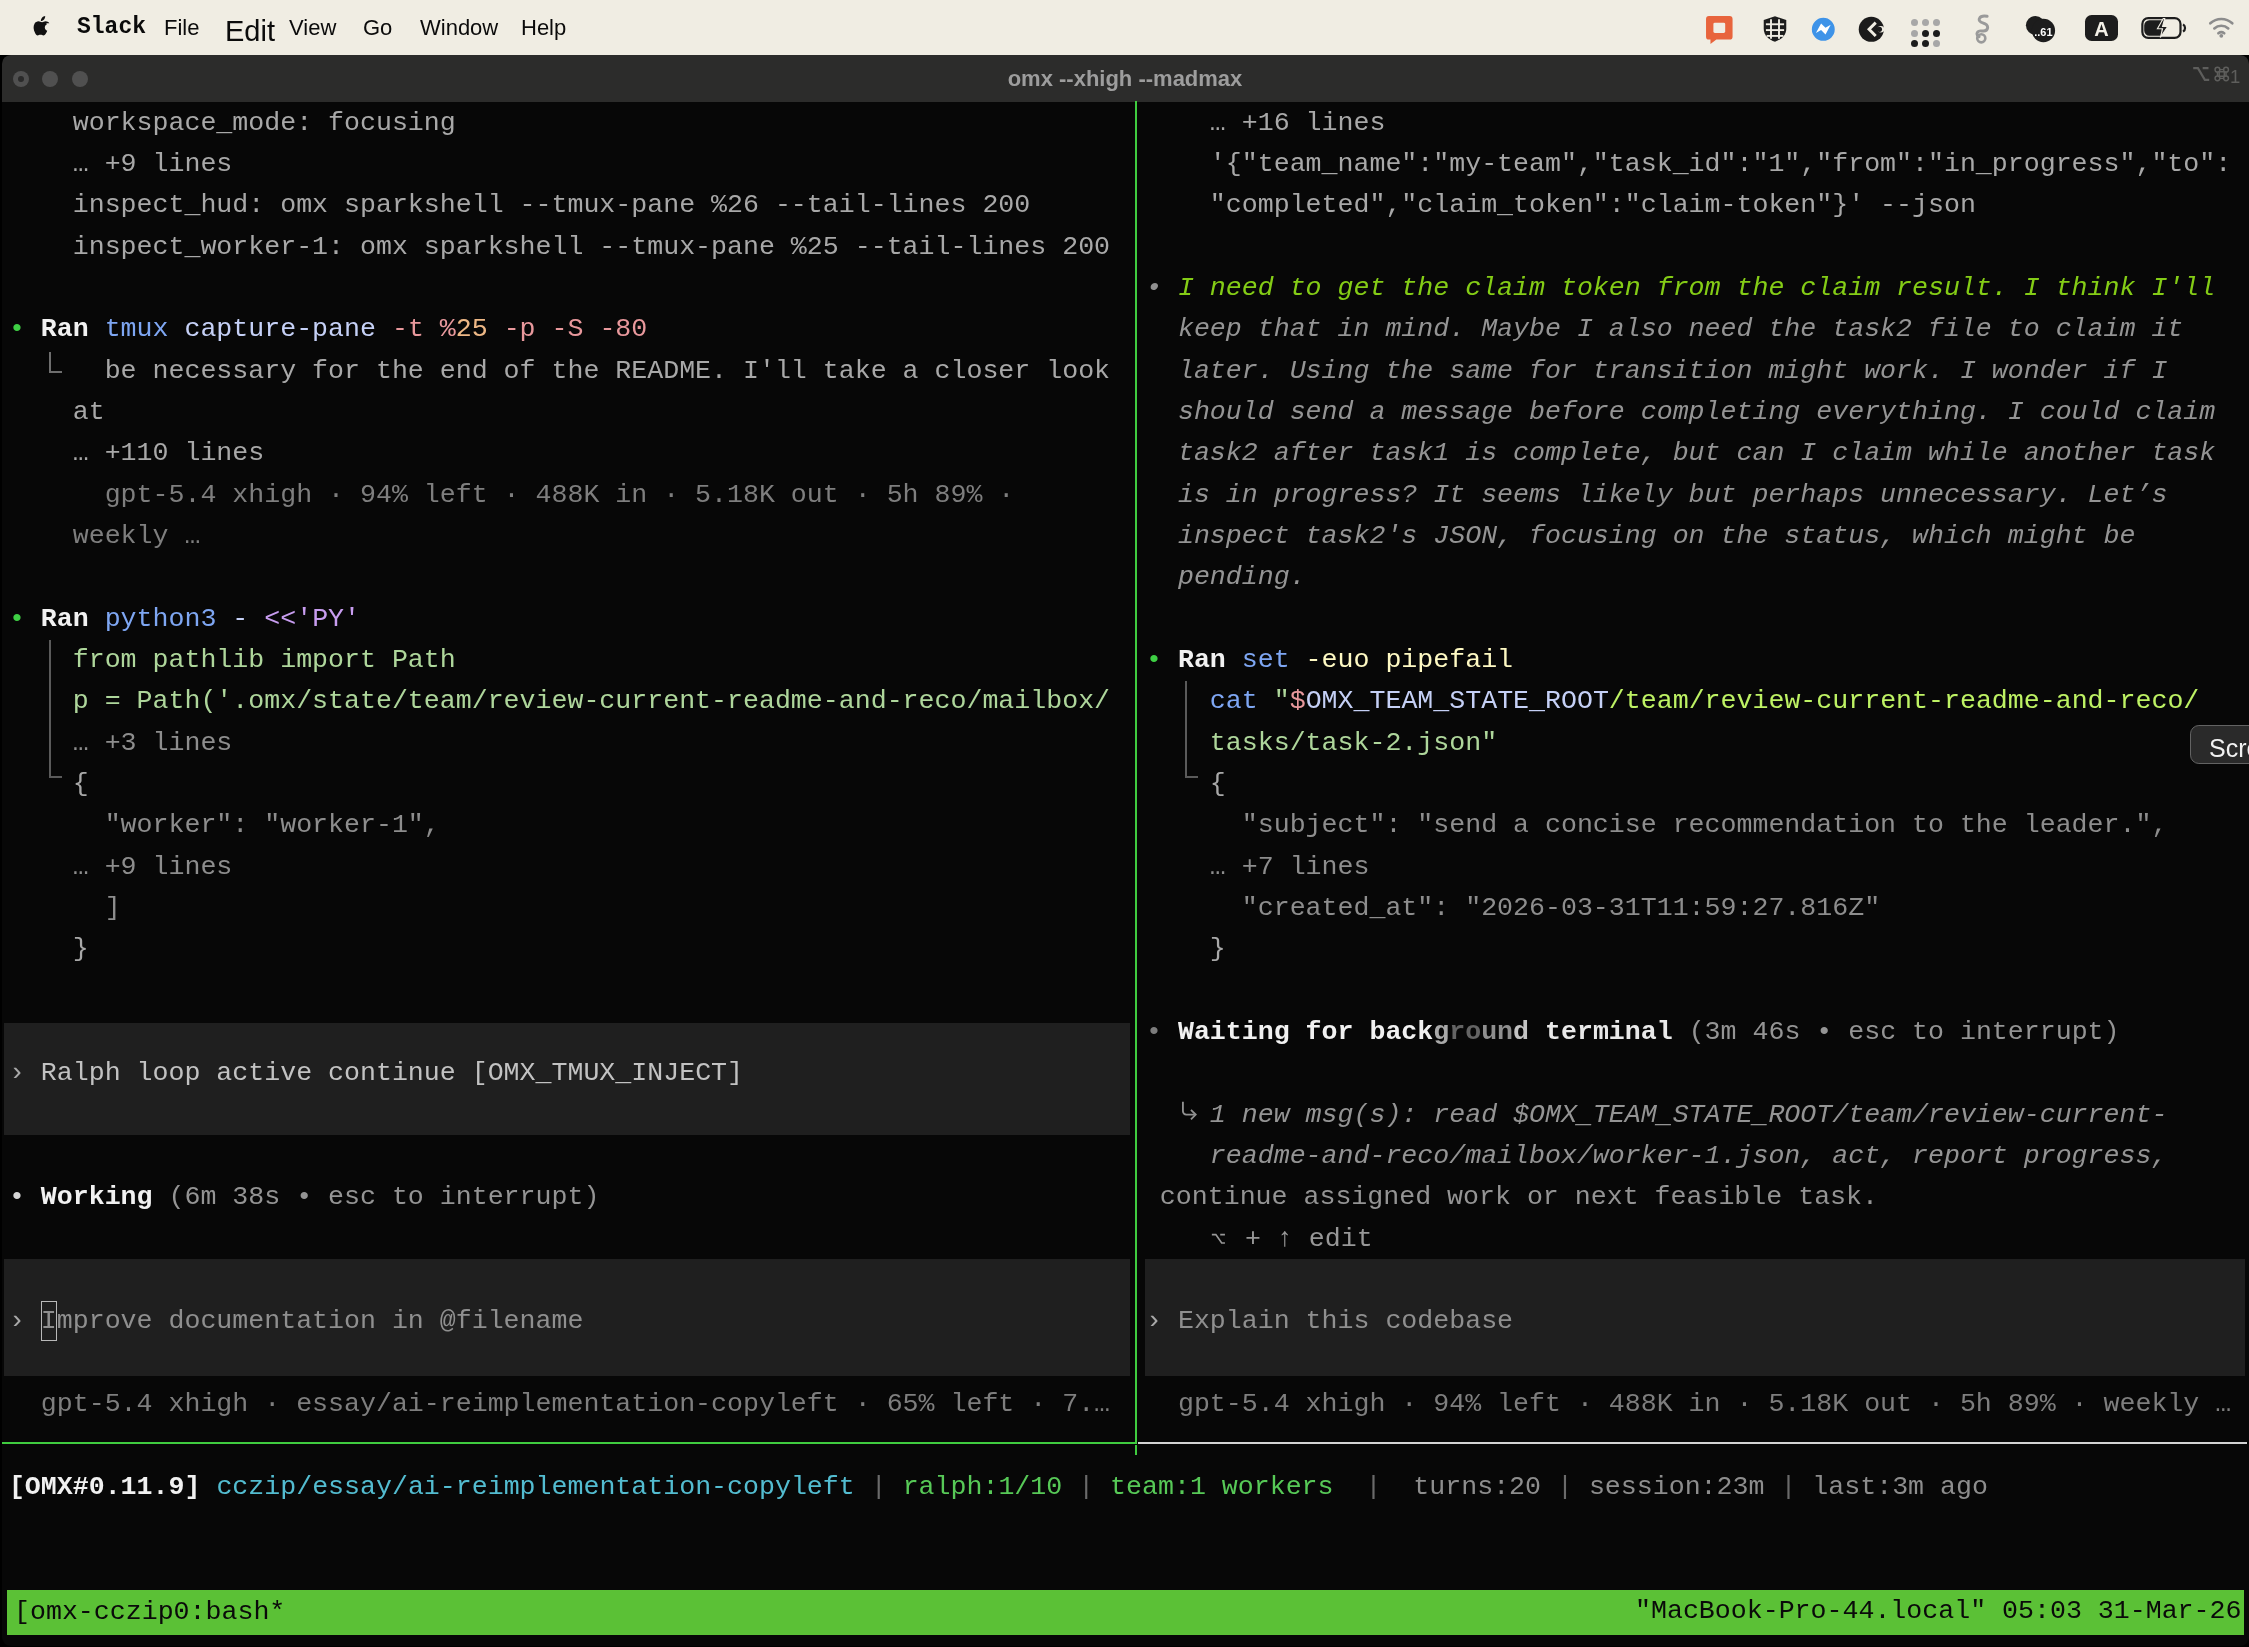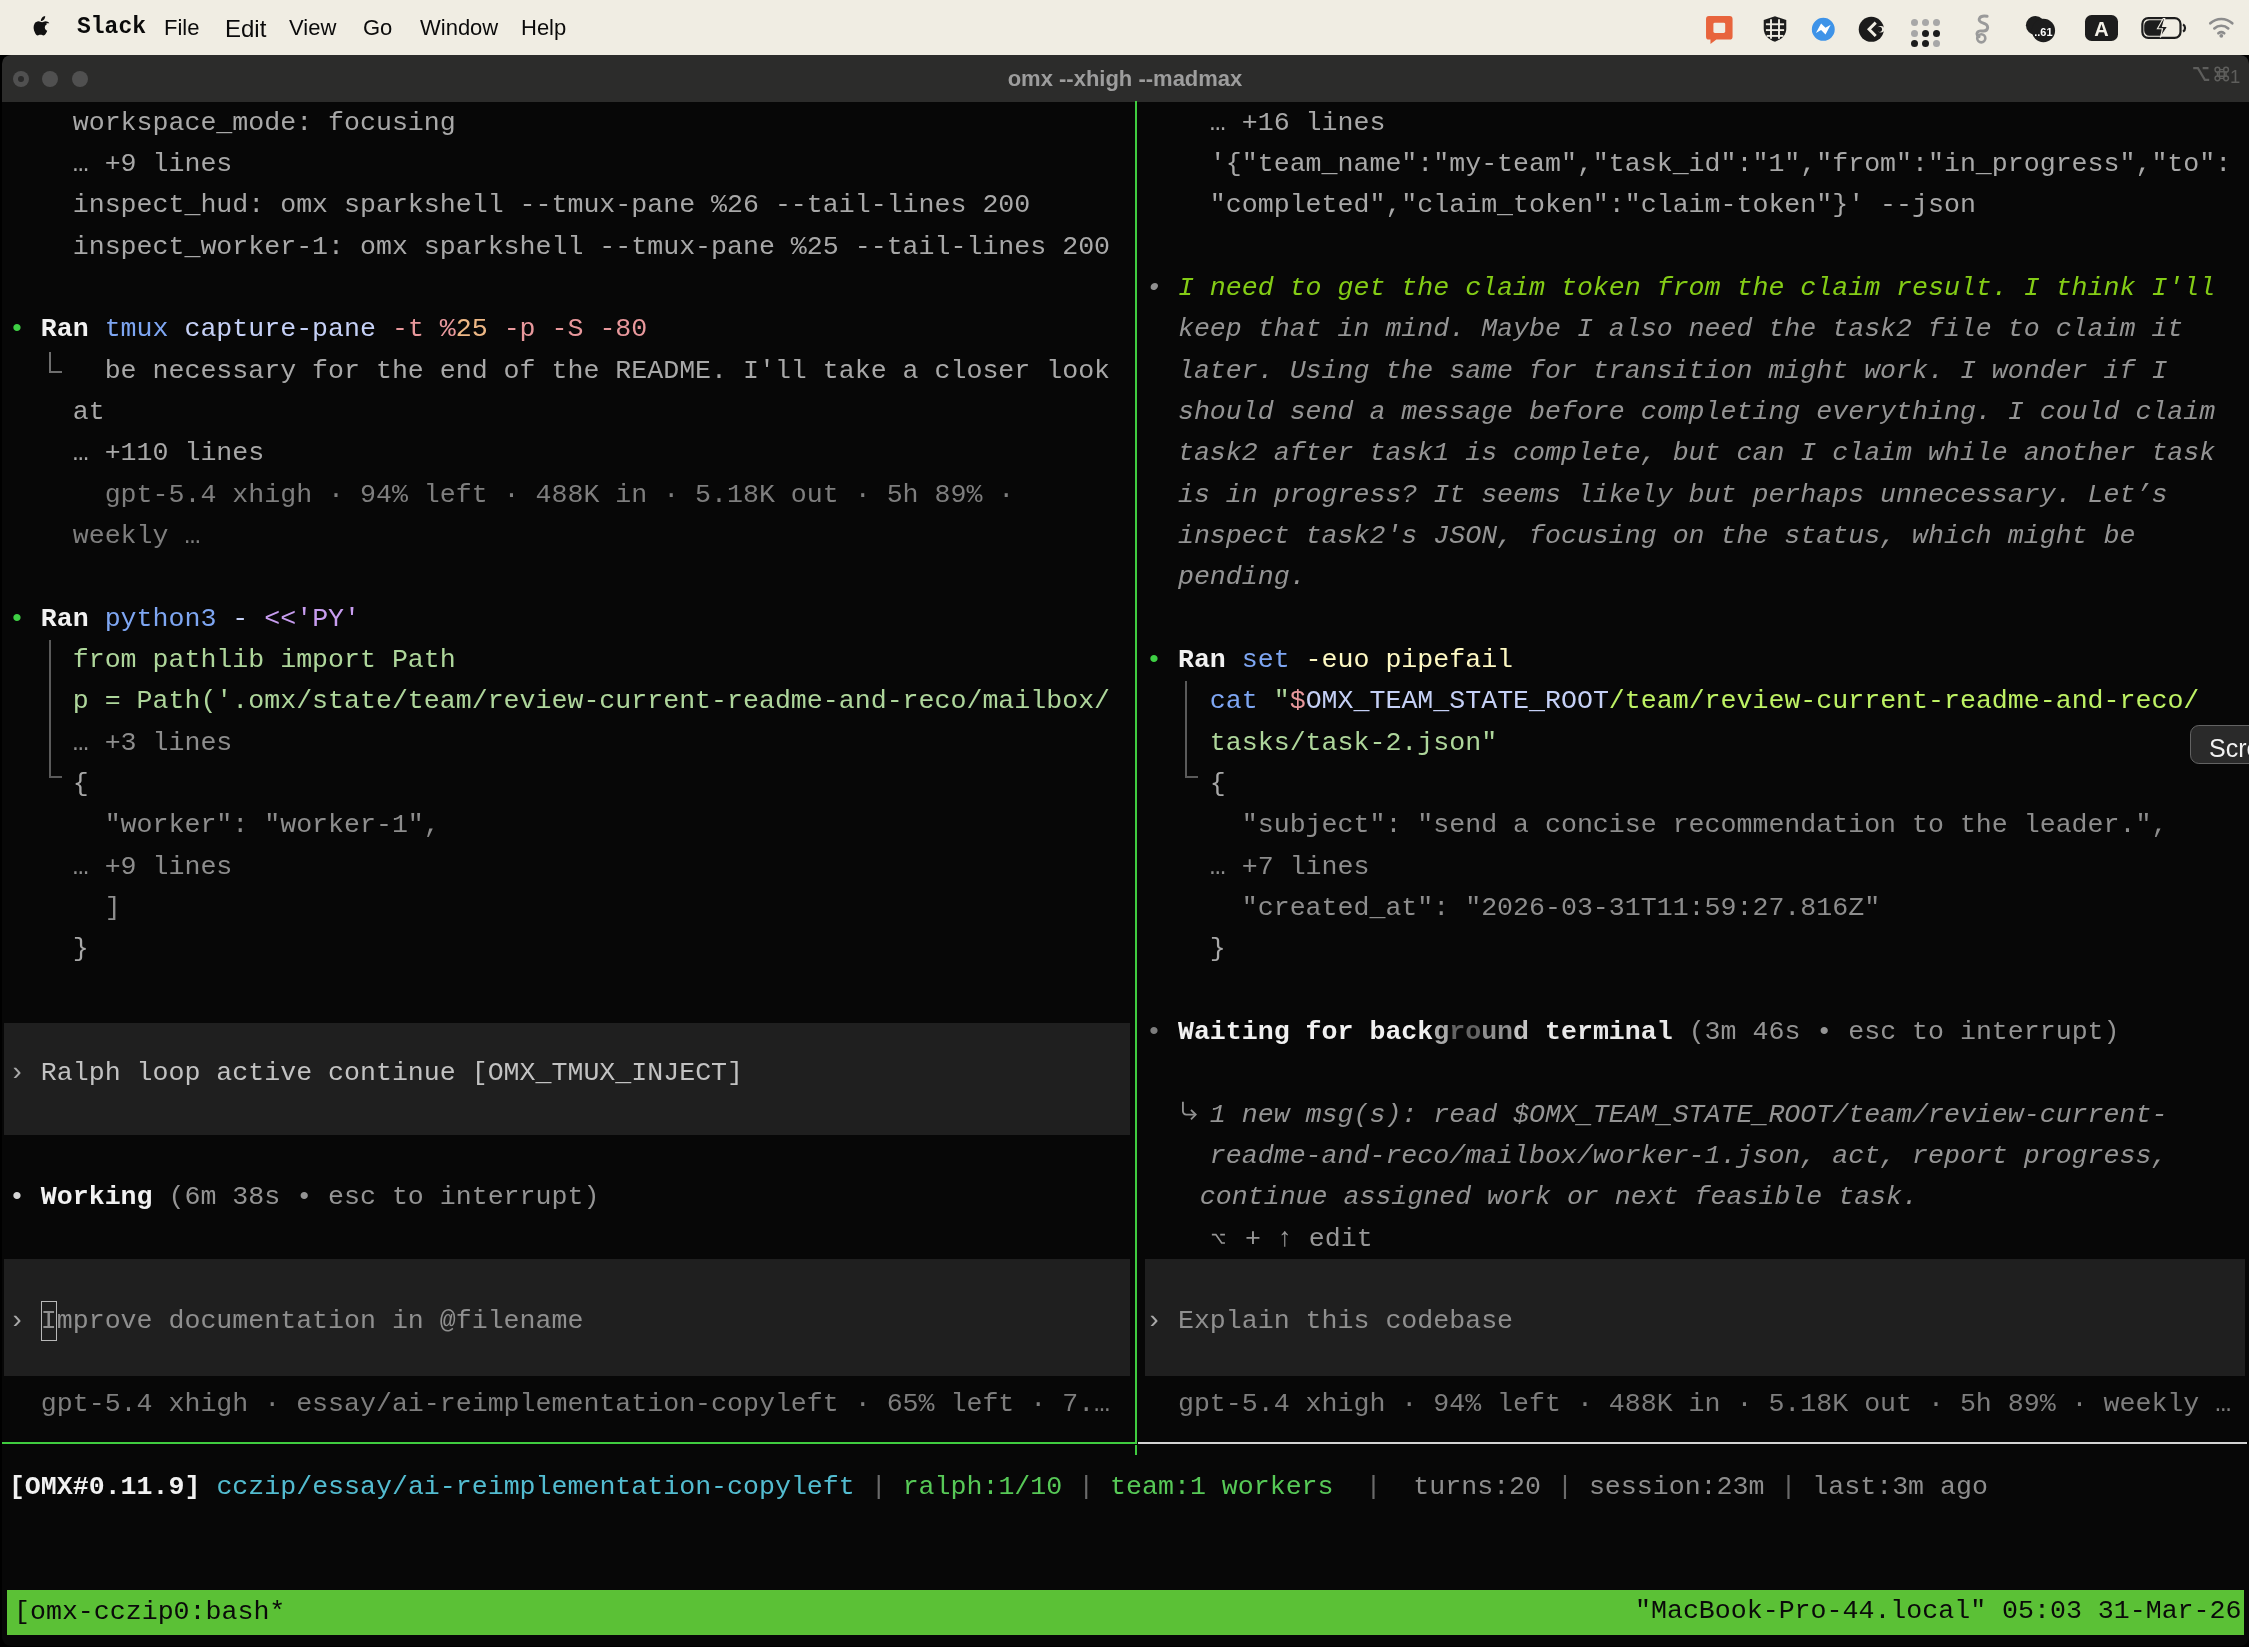--- a/index.html
+++ b/index.html
@@ -9,21 +9,21 @@
 </style></head>
 <body>
 
 <div class="abs" style="left:0;top:0;width:2250px;height:55px;background:#f0ede3"></div>
 <svg class="abs" style="left:31px;top:14.8px" width="20.7" height="25" viewBox="0 0 28 34">
   <path fill="#111" d="M19.2 1.5c.2 1.7-.5 3.4-1.5 4.6-1 1.2-2.7 2.2-4.3 2.1-.2-1.6.6-3.3 1.5-4.4C16 2.6 17.8 1.7 19.2 1.5z"></path>
   <path fill="#111" d="M24.9 11.2c-1.3-1.6-3.2-2.6-5-2.6-2.3 0-3.3 1.1-4.9 1.1-1.7 0-2.9-1.1-4.9-1.1-2 0-4.1 1.2-5.4 3.2C2.8 14.7 3.1 20 5.5 24.5c.9 1.6 2 3.4 3.5 3.4 1.4 0 1.9-.9 3.9-.9 2 0 2.4.9 3.9.9 1.5 0 2.8-1.7 3.7-3.3.7-1.2 1-1.8 1.5-3.1-3.9-1.5-4.5-7-.6-8.6-.2-.6-.3-1.1-.5-1.7z"></path>
 </svg>
 <div class="abs" style="left:77px;top:14px;font-family:Liberation Mono, monospace;font-size:23px;font-weight:bold;color:#0b0b0b">Slack</div>
 <div class="abs" style="left:164px;top:14.8px;font-family:'Liberation Sans',sans-serif;font-size:22px;color:#0b0b0b">File</div>
-<div class="abs" style="left:225px;top:14.8px;font-family:'Liberation Sans',sans-serif;font-size:24px;color:#0b0b0b">Edit</div>
+<div class="abs" style="left:225px;top:14.8px;font-family:'Liberation Sans',sans-serif;font-size:29px;color:#0b0b0b">Edit</div>
 <div class="abs" style="left:289px;top:14.8px;font-family:'Liberation Sans',sans-serif;font-size:22px;color:#0b0b0b">View</div>
 <div class="abs" style="left:363px;top:14.8px;font-family:'Liberation Sans',sans-serif;font-size:22px;color:#0b0b0b">Go</div>
 <div class="abs" style="left:420px;top:14.8px;font-family:'Liberation Sans',sans-serif;font-size:22px;color:#0b0b0b">Window</div>
 <div class="abs" style="left:521px;top:14.8px;font-family:'Liberation Sans',sans-serif;font-size:22px;color:#0b0b0b">Help</div>
 <svg class="abs" style="left:1706px;top:15.5px" width="26.6" height="28" viewBox="0 0 36 38">
 <path fill="#e8643c" d="M4 0 h28 a4 4 0 0 1 4 4 v24 a4 4 0 0 1 -4 4 h-18 l-8 6 v-6 h-2 a4 4 0 0 1 -4 -4 v-24 a4 4 0 0 1 4 -4 z"></path>
 <rect x="10" y="9" width="16" height="14" rx="2" fill="#f0ede3"></rect>
 </svg>
 <svg class="abs" style="left:1763px;top:15.5px" width="24" height="26" viewBox="0 0 33 35">
 <path fill="#1d1d1d" d="M16.5 0 L32 5 v12 c0 9-7 15-15.5 18 C8 32 1 26 1 17 V5 Z"></path>
@@ -155,21 +155,21 @@
 <div class="t" style="left:1146px;top:681px;color:#a8a8a8">    <span style="color:#7ea6f2">cat </span><span style="color:#aed69b">"</span><span style="color:#e8989c">$</span><span style="color:#c5d0f6">OMX_TEAM_STATE_ROOT</span><span style="color:#bef264">/team/review-current-readme-and-reco/</span></div>
 <div class="t" style="left:1146px;top:723px;color:#a8a8a8"><span style="color:#aed69b">    tasks/task-2.json"</span></div>
 <div class="t" style="left:1146px;top:764px;color:#a8a8a8">    {</div>
 <div class="t" style="left:1146px;top:805px;color:#8d8d8d">      "subject": "send a concise recommendation to the leader.",</div>
 <div class="t" style="left:1146px;top:847px;color:#8d8d8d">    … +7 lines</div>
 <div class="t" style="left:1146px;top:888px;color:#8d8d8d">      "created_at": "2026-03-31T11:59:27.816Z"</div>
 <div class="t" style="left:1146px;top:929px;color:#a8a8a8">    }</div>
 <div class="t" style="left:1146px;top:1012px;color:#a8a8a8"><span style="color:#7c7c7c">• </span><span style="color:#f1f1f1;font-weight:bold">Waiting for back</span><span style="color:#a8a8a8;font-weight:bold">g</span><span style="color:#646464;font-weight:bold">ro</span><span style="color:#8f8f8f;font-weight:bold">un</span><span style="color:#c4c4c4;font-weight:bold">d</span><span style="color:#e9e9e9;font-weight:bold"> terminal </span><span style="color:#949494">(3m 46s • esc to interrupt)</span></div>
 <div class="t" style="left:1146px;top:1095px;color:#a8a8a8;font-style:italic">    <span style="color:#949494">1 new msg(s): read $OMX_TEAM_STATE_ROOT/team/review-current-</span></div>
 <div class="t" style="left:1146px;top:1136px;color:#949494;font-style:italic">    readme-and-reco/mailbox/worker-1.json, act, report progress,</div>
-<div class="t" style="left:1136px;top:1177px;color:#949494;font-style:italic">    continue assigned work or next feasible task.</div>
+<div class="t" style="left:1096px;top:1177px;color:#949494;">    continue assigned work or next feasible task.</div>
 <div class="t" style="left:1146px;top:1301px;color:#a8a8a8"><span style="color:#a8a8a8">› </span><span style="color:#8f8f8f">Explain this codebase</span></div>
 <div class="t" style="left:1146px;top:1384px;color:#7e7e7e">  gpt-5.4 xhigh · 94% left · 488K in · 5.18K out · 5h 89% · weekly …</div>
 <div class="t" style="left:1245px;top:1219px;color:#979797">+ ↑ edit</div>
 <div class="t" style="left:8.9px;top:1467px;color:#a8a8a8"><span style="color:#f1f1f1;font-weight:bold">[OMX#0.11.9]</span><span style="color:#a8a8a8"> </span><span style="color:#53bcd0">cczip/essay/ai-reimplementation-copyleft</span><span style="color:#6a6a6a"> | </span><span style="color:#57c957">ralph:1/10</span><span style="color:#6a6a6a"> | </span><span style="color:#57c957">team:1 workers</span><span style="color:#6a6a6a">  |  </span><span style="color:#8d8d8d">turns:20</span><span style="color:#6a6a6a"> | </span><span style="color:#8d8d8d">session:23m</span><span style="color:#6a6a6a"> | </span><span style="color:#8d8d8d">last:3m ago</span></div>
 
 <svg class="abs" style="left:1180px;top:1101px" width="19" height="23.6" viewBox="0 0 26 32">
   <path d="M4 1 v13 a4.5 4.5 0 0 0 4.5 4.5 H20" fill="none" stroke="#919191" stroke-width="2.5"></path>
   <path d="M15 12 l6.5 6.5 L15 25" fill="none" stroke="#919191" stroke-width="2.5"></path>
 </svg>
 

